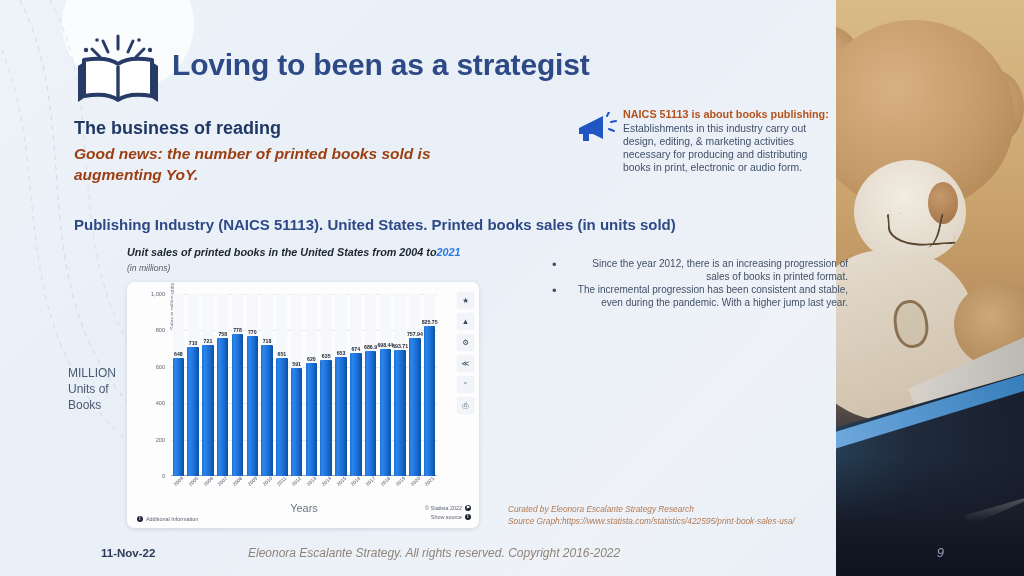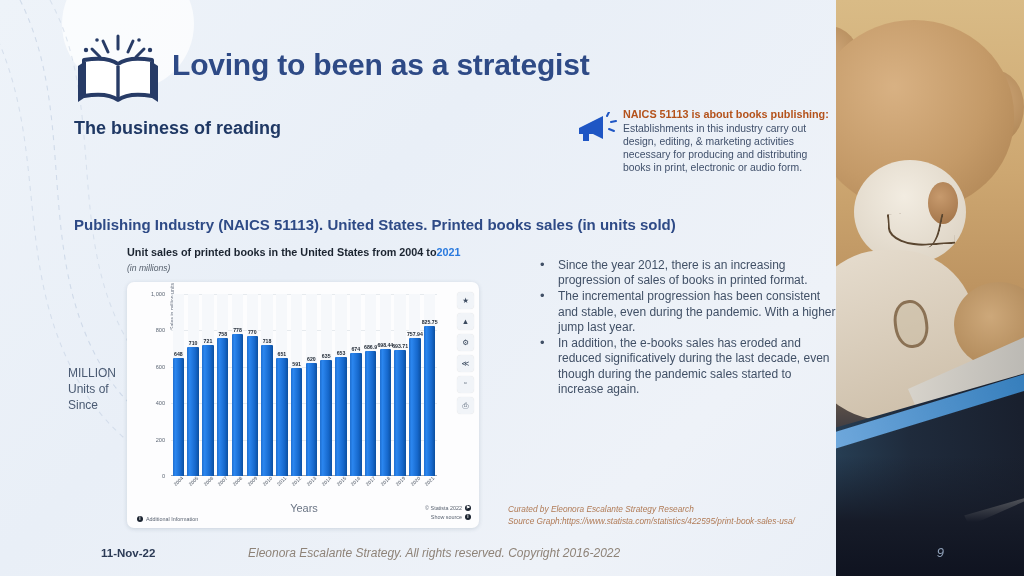--- a/index.html
+++ b/index.html
@@ -148,21 +148,21 @@
 
   
   .sec-head {
     position: absolute; left: 74px; top: 216px;
     font-size: 15px; font-weight: 700; color: #2e4a86;
   }
 
   
   .chart-title {
     position: absolute; left: 127px; top: 246px;
-    font-size: 10.8px; font-weight: 700; color: #1b2430;
+    font-size: 10.8px; font-weight: 700; color: #1b2430; font-style: italic;
   }
   .chart-title .yr { color: #2a7ade; }
   .chart-sub {
     position: absolute; left: 127px; top: 263px;
     font-size: 8.6px; font-style: italic; color: #555f6c;
   }
 
   .million-label {
     position: absolute; left: 68px; top: 365px; width: 54px;
     font-size: 12px; color: #4a5a72; line-height: 1.35;
@@ -256,22 +256,22 @@
   }
   .tbtn {
     width: 17px; height: 17px; border-radius: 4px;
     background: #f1f4f8; display: flex; align-items: center; justify-content: center;
     color: #3b4a5f; font-size: 7.5px;
     box-shadow: 0 0 1px rgba(0,0,0,.15);
   }
 
   
   .bullets {
-    position: absolute; left: 536px; top: 258px; width: 300px;
-    font-size: 12px; color: #415066; line-height: 1.27;
+    position: absolute; left: 548px; top: 258px; width: 300px;
+    font-size: 10px; color: #415066; line-height: 1.27; text-align: right;
   }
   .bullets li { margin-bottom: 1px; list-style: none; position: relative; padding-left: 22px; }
   .bullets li::before {
     content: "\2022"; position: absolute; left: 4px; top: -1px;
     color: #415066; font-size: 13px;
   }
 
   .curated {
     position: absolute; left: 508px; top: 503px; width: 340px;
     font-size: 8.3px; font-style: italic; color: #b07a55; line-height: 1.5;
@@ -332,40 +332,41 @@
         <circle cx="69" cy="6" r="1.8"></circle>
     </g>
     <path d="M48 30 C 40 24, 26 24, 14 26 L 14 62 C 26 60, 40 60, 48 66 C 56 60, 70 60, 82 62 L 82 26 C 70 24, 56 24, 48 30 Z" fill="#fff" stroke="#273b66" stroke-width="4" stroke-linejoin="round"></path>
     <path d="M48 32 L 48 66" stroke="#273b66" stroke-width="3.4"></path>
     <path d="M8 32 L 14 28 L 14 64 L 8 68 Z" fill="#273b66"></path>
     <path d="M88 32 L 82 28 L 82 64 L 88 68 Z" fill="#273b66"></path>
   </svg>
 
   <div class="title">Loving to been as a strategist</div>
   <div class="subtitle">The business of reading</div>
+  <div class="lede">Good news: the number of printed books sold is augmenting YoY.</div>
 
   <div class="naics">
     <svg class="mega" viewBox="0 0 42 34">
       <path d="M4 16 L 18 9 L 28 4 L 28 27 L 18 22 L 4 22 Z" fill="#1f56c4"></path>
       <path d="M8 22 L 8 29 L 14 29 L 14 22 Z" fill="#1f56c4"></path>
       <g stroke="#1f56c4" stroke-width="2" stroke-linecap="round">
         <line x1="32" y1="4" x2="34" y2="0"></line>
         <line x1="36" y1="10" x2="41" y2="9"></line>
         <line x1="34" y1="17" x2="39" y2="19"></line>
       </g>
     </svg>
     <div class="ntext"><b>NAICS 51113 is about books publishing:</b><span> Establishments in this industry carry out design, editing, &amp; marketing activities necessary for producing and distributing books in print, electronic or audio form.</span></div>
   </div>
 
   <div class="sec-head">Publishing Industry (NAICS 51113). United States. Printed books sales  (in units sold)</div>
 
   <div class="chart-title"><span>Unit sales of printed books in the United States from 2004 to</span><span class="yr">2021</span></div>
   <div class="chart-sub">(in millions)</div>
 
-  <div class="million-label">MILLION Units of Since</div>
+  <div class="million-label">MILLION Units of Books</div>
 
   <div class="chart-card">
     <div class="plot">
       <div class="ylabel">Sales in million units</div>
       <div id="ygrid">
           <div class="ytick" style="top: 182px;">0</div>
           <div class="gridline" style="top: 145.6px;"></div>
           <div class="ytick" style="top: 145.6px;">200</div>
           <div class="gridline" style="top: 109.2px;"></div>
           <div class="ytick" style="top: 109.2px;">400</div>
@@ -515,21 +516,20 @@
         <div class="tbtn">⚙</div>
         <div class="tbtn">≪</div>
         <div class="tbtn">“</div>
         <div class="tbtn">⎙</div>
       </div>
   </div>
 
   <ul class="bullets" id="bullets">
       <li>Since the year 2012, there is an increasing progression of sales of books in printed format.</li>
       <li>The incremental progression has been consistent and stable, even during the pandemic. With a higher jump last year.</li>
-      <li>In addition, the e-books sales has eroded and reduced significatively during the last decade, even though during the pandemic sales started to increase again.</li>
     </ul>
 
   <div class="curated">
     <div>Curated by Eleonora Escalante Strategy Research</div>
     <div>Source Graph:https://www.statista.com/statistics/422595/print-book-sales-usa/</div>
   </div>
 
   <div class="date">11-Nov-22</div>
   <div class="copyright">Eleonora Escalante Strategy. All rights reserved. Copyright 2016-2022</div>
 </div>

